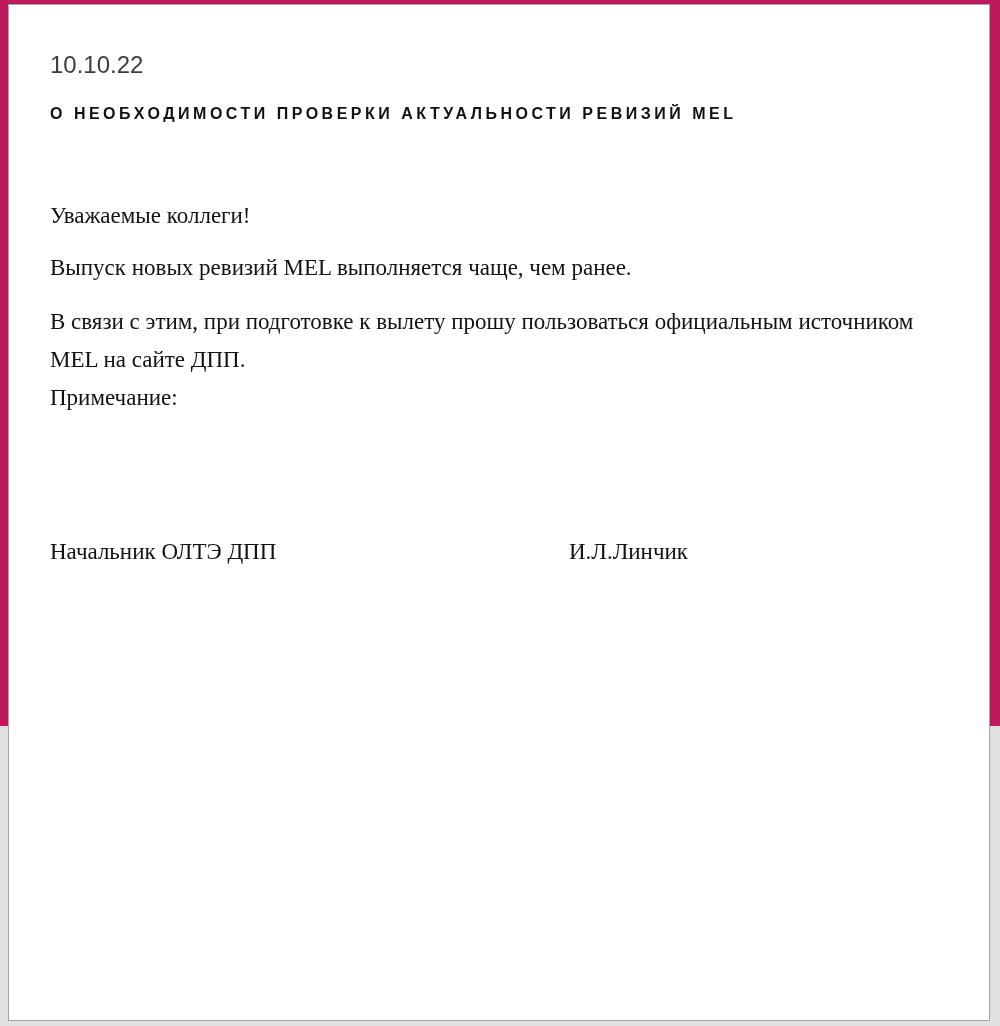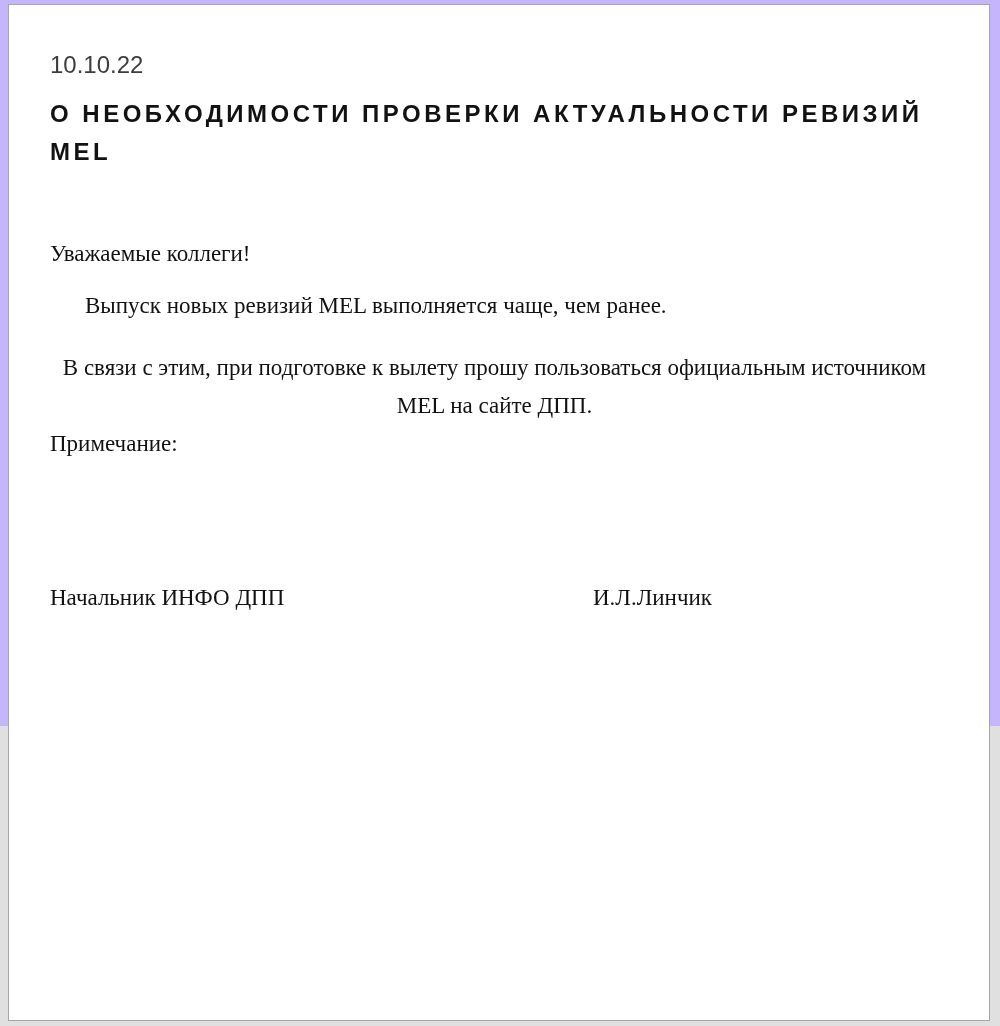--- a/index.html
+++ b/index.html
@@ -7,21 +7,21 @@
     padding: 0;
     background: #e0e0e0;
     width: 1000px;
     height: 1026px;
     overflow: hidden;
   }
   .canvas {
     position: relative;
     width: 1000px;
     height: 726px;
-    background: #c4b5fd;
+    background: #be185d;
   }
   .page {
     position: absolute;
     left: 8px;
     top: 4px;
     width: 982px;
     height: 1017px;
     box-sizing: border-box;
     background: #ffffff;
     border: 1px solid #a6a6a6;
@@ -30,48 +30,48 @@
   .date {
     font-family: "Liberation Sans", sans-serif;
     font-size: 24px;
     line-height: 30px;
     color: #3d3d41;
   }
   .title {
     margin: 15px 0 0 0;
     font-family: "Liberation Sans", sans-serif;
     font-weight: bold;
-    font-size: 24px;
+    font-size: 16px;
     line-height: 38px;
     letter-spacing: 3.5px;
     color: #121212;
     max-width: 890px;
   }
   .body-text {
     font-family: "Liberation Serif", serif;
     font-size: 23px;
     line-height: 38px;
     color: #121212;
     max-width: 891px;
     margin: 0;
   }
   .greeting   { margin-top: 64px; }
   .para-1     { margin-top: 72px; }
-  .para-2     { margin-top: 14px; margin-left: 35px; }
-  .para-3     { margin-top: 24px; text-align: center; }
+  .para-2     { margin-top: 14px; }
+  .para-3     { margin-top: 16px; }
   .note-label { }
   .note-text  { margin-top: 16px; }
   .signature {
     position: relative;
     margin-top: 116px;
     height: 38px;
   }
   .signature .sig-name {
     position: absolute;
-    left: 543px;
+    left: 519px;
     top: 0;
   }
 </style>
 </head>
 <body>
 
 <div class="canvas">
   <div class="page">
 
     <div class="date">10.10.22</div>
@@ -82,18 +82,18 @@
 
 
     <p class="body-text para-2">Выпуск новых ревизий MEL выполняется чаще, чем ранее.</p>
 
     <p class="body-text para-3">В связи с этим, при подготовке к вылету прошу пользоваться официальным источником MEL на сайте ДПП.</p>
 
     <p class="body-text note-label">Примечание:</p>
 
 
     <div class="body-text signature">
-      <span class="sig-position">Начальник ИНФО ДПП</span>
+      <span class="sig-position">Начальник ОЛТЭ ДПП</span>
       <span class="sig-name">И.Л.Линчик</span>
     </div>
 
   </div>
 </div>
 
 </body></html>

